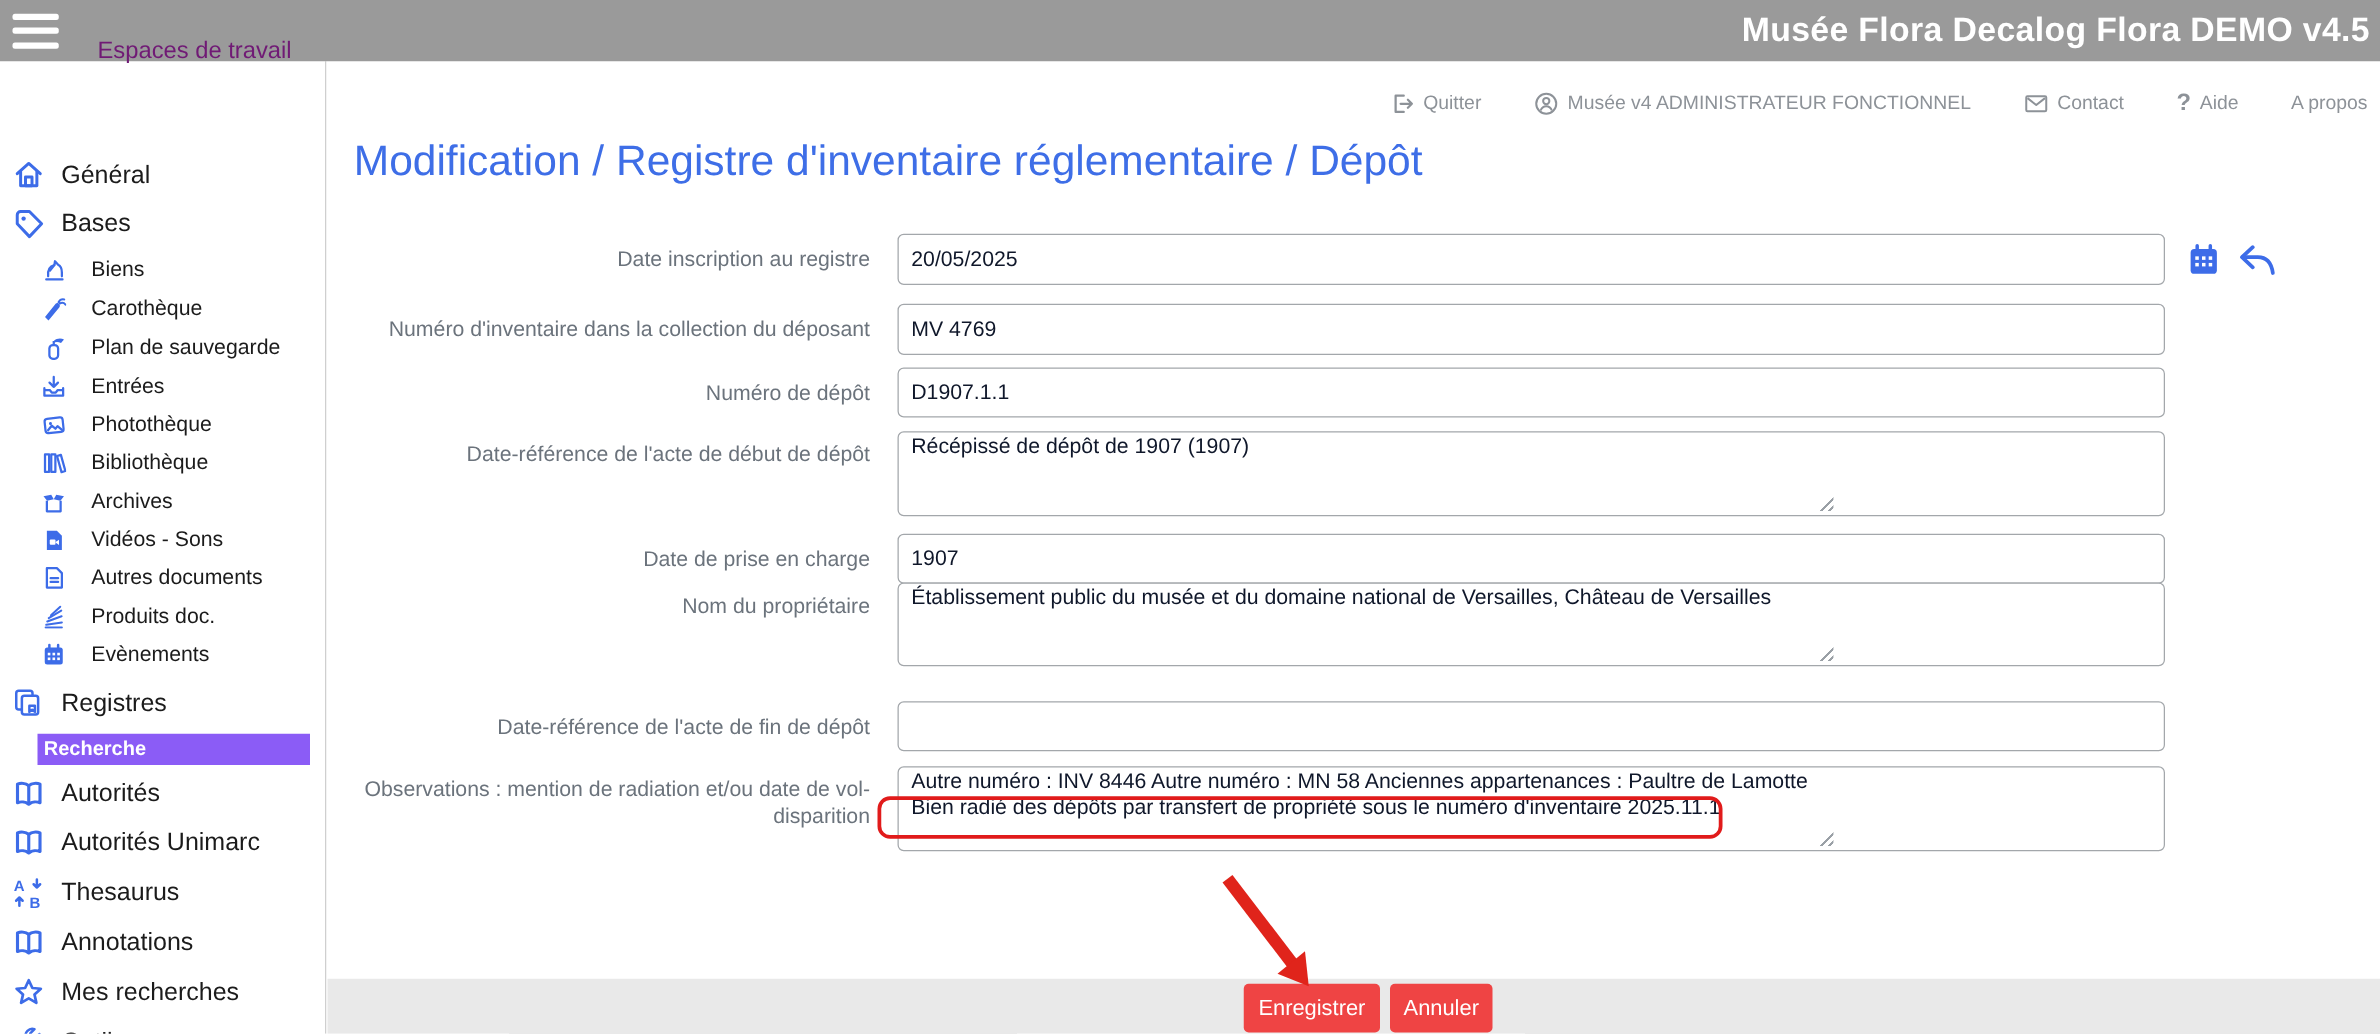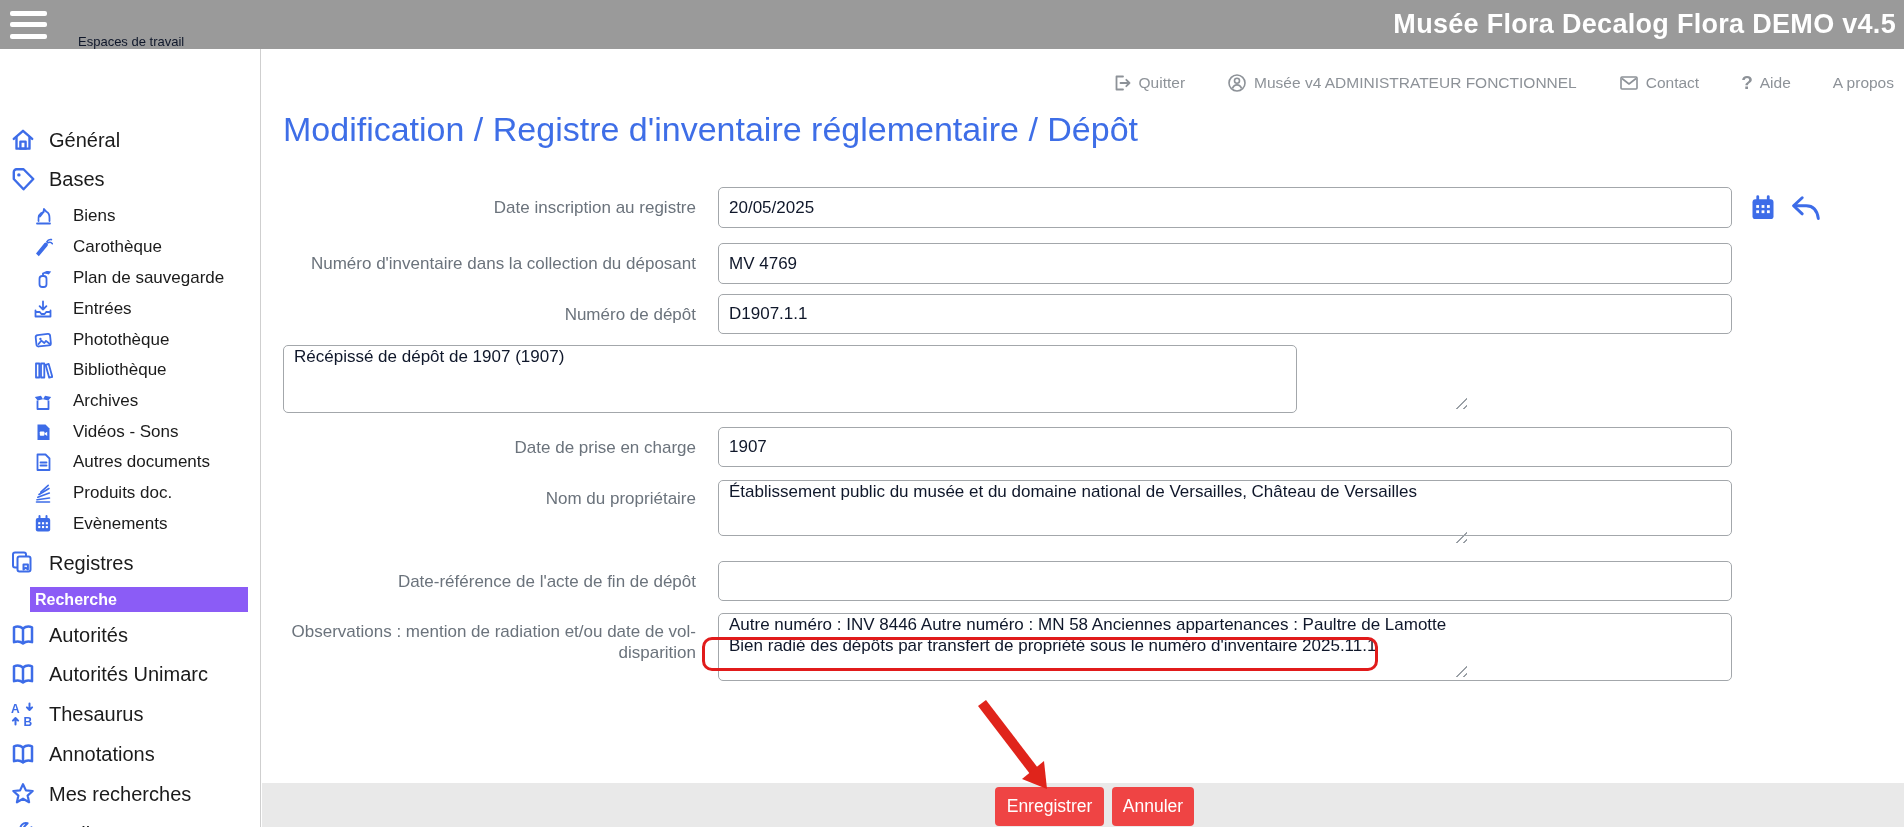--- a/index.html
+++ b/index.html
@@ -12,21 +12,21 @@
   .icon { color:#3d6ce8; display:inline-flex; align-items:center; justify-content:center; flex:none; }
   .gray-icon { color:#8d9298; }
 
   
   .topbar {
     position:absolute; left:0; top:0; width:1904px; height:49px;
     background:#9a9a9a; display:flex; align-items:center; z-index:5;
   }
   .hamburger { width:37px; height:28px; margin-left:10px; display:flex; flex-direction:column; justify-content:space-between; cursor:pointer; }
   .hamburger div { height:5px; background:#fff; border-radius:2px; }
-  .workspace-label { color:#0f172a; font-size:13px; margin-left:31px;margin-top:33px; }
+  .workspace-label { color:#701a75; font-size:19px; margin-left:31px;margin-top:33px; }
   .app-title { margin-left:auto; margin-right:8px; color:#fff; font-size:27px; font-weight:bold; letter-spacing:.3px; }
 
   
   .sidebar { position:absolute; left:0; top:49px; width:261px; bottom:0; background:#fff; border-right:1px solid #cfcfcf; }
   .side-item { position:absolute; display:flex; align-items:center; cursor:pointer; white-space:nowrap; color:#1b1b1b; }
   .side-item.lvl1 { left:10px; font-size:20px; gap:13px; height:30px; }
   .side-item.lvl2 { left:33px; font-size:17px; gap:20px; height:26px; }
   .active-band {
     position:absolute; left:30px; right:12px; top:538px; height:25px;
     background:#8b5cf6; color:#fff; font-size:16px; font-weight:bold;
@@ -387,30 +387,31 @@
     <div class="form-label">Numéro d'inventaire dans la collection du déposant</div>
     <input class="form-input" type="text" value="MV 4769" style="">
   </div>
 
   <div class="form-row row-input" style="top:107px; height:40px">
     <div class="form-label">Numéro de dépôt</div>
     <input class="form-input" type="text" value="D1907.1.1" style="">
   </div>
 
   <div class="form-row row-area" style="top:158px; height:68px">
+    <div class="form-label">Date-référence de l'acte de début de dépôt</div>
     <textarea class="form-area" style="">Récépissé de dépôt de 1907 (1907)</textarea>
     <div class="grip" style="top:52px"></div>
   </div>
 
   <div class="form-row row-input" style="top:240px; height:40px">
     <div class="form-label">Date de prise en charge</div>
     <input class="form-input" type="text" value="1907" style="">
   </div>
 
-  <div class="form-row row-area" style="top:293px; height:56px">
+  <div class="form-row row-area" style="top:279px; height:67px">
     <div class="form-label">Nom du propriétaire</div>
     <textarea class="form-area" style="">Établissement public du musée et du domaine national de Versailles, Château de Versailles</textarea>
     <div class="grip" style="top:51px"></div>
   </div>
 
   <div class="form-row row-input" style="top:374px; height:40px">
     <div class="form-label">Date-référence de l'acte de fin de dépôt</div>
     <input class="form-input" type="text" value="" style="">
   </div>
 

